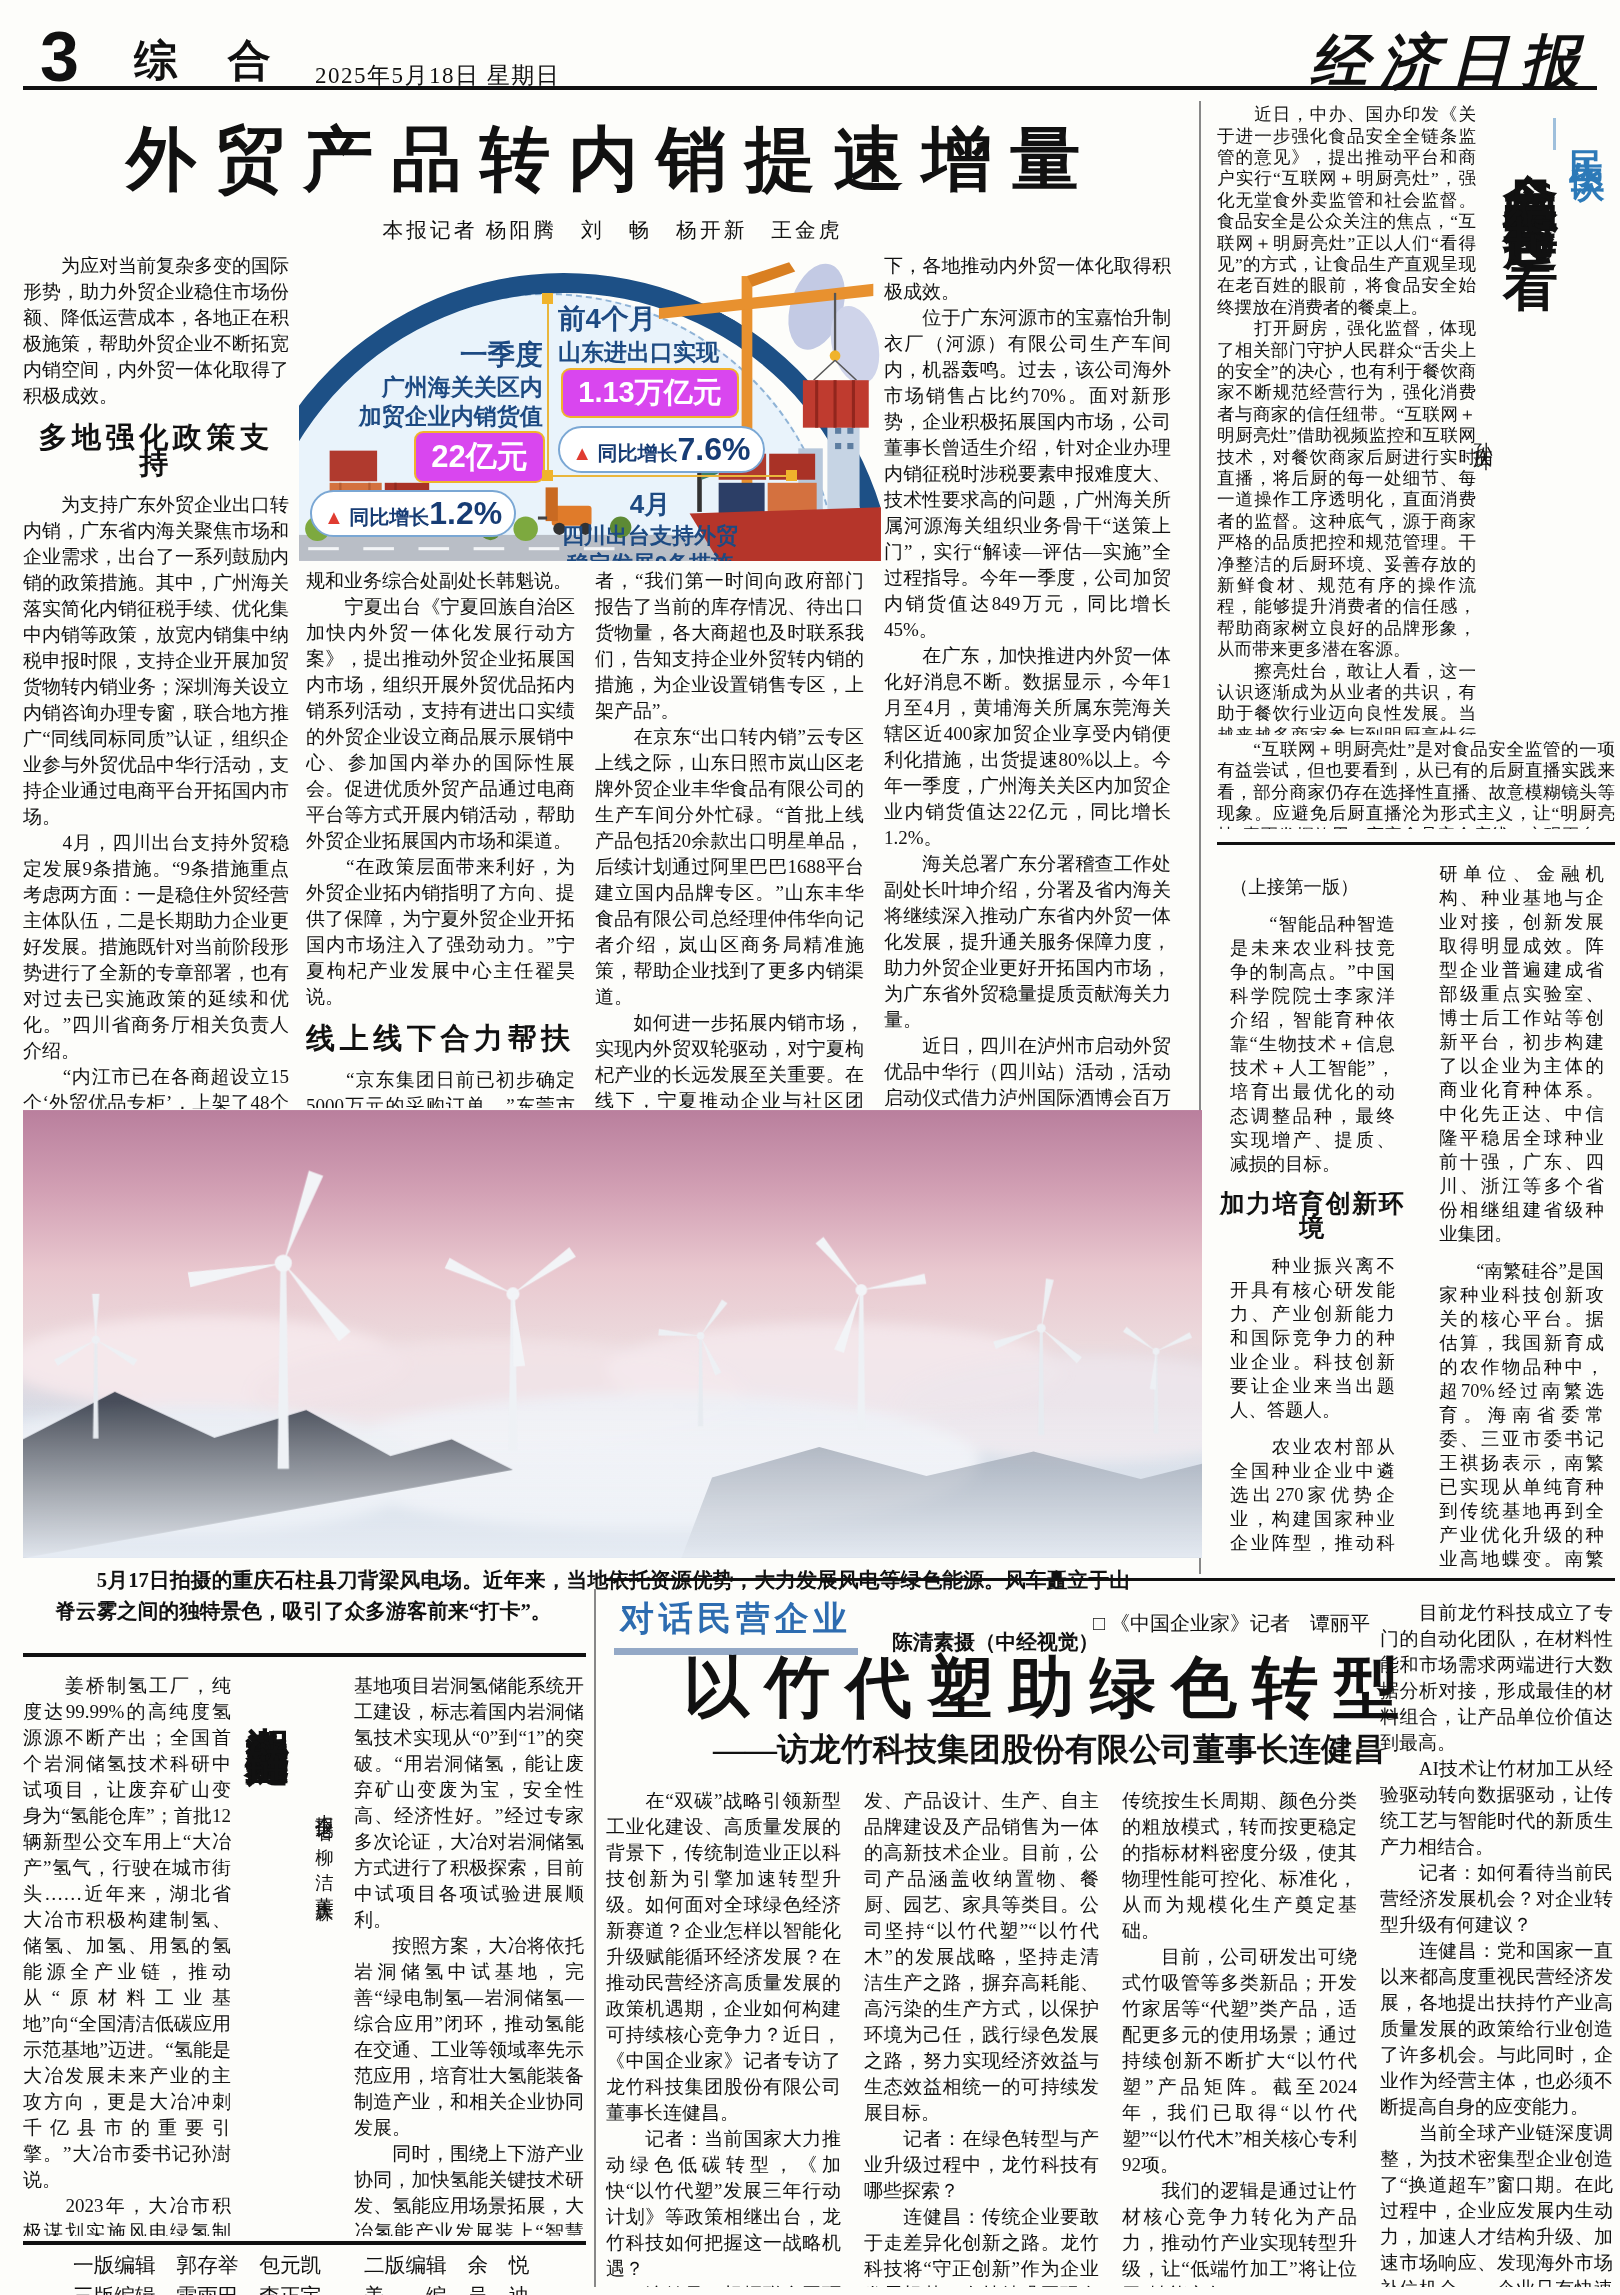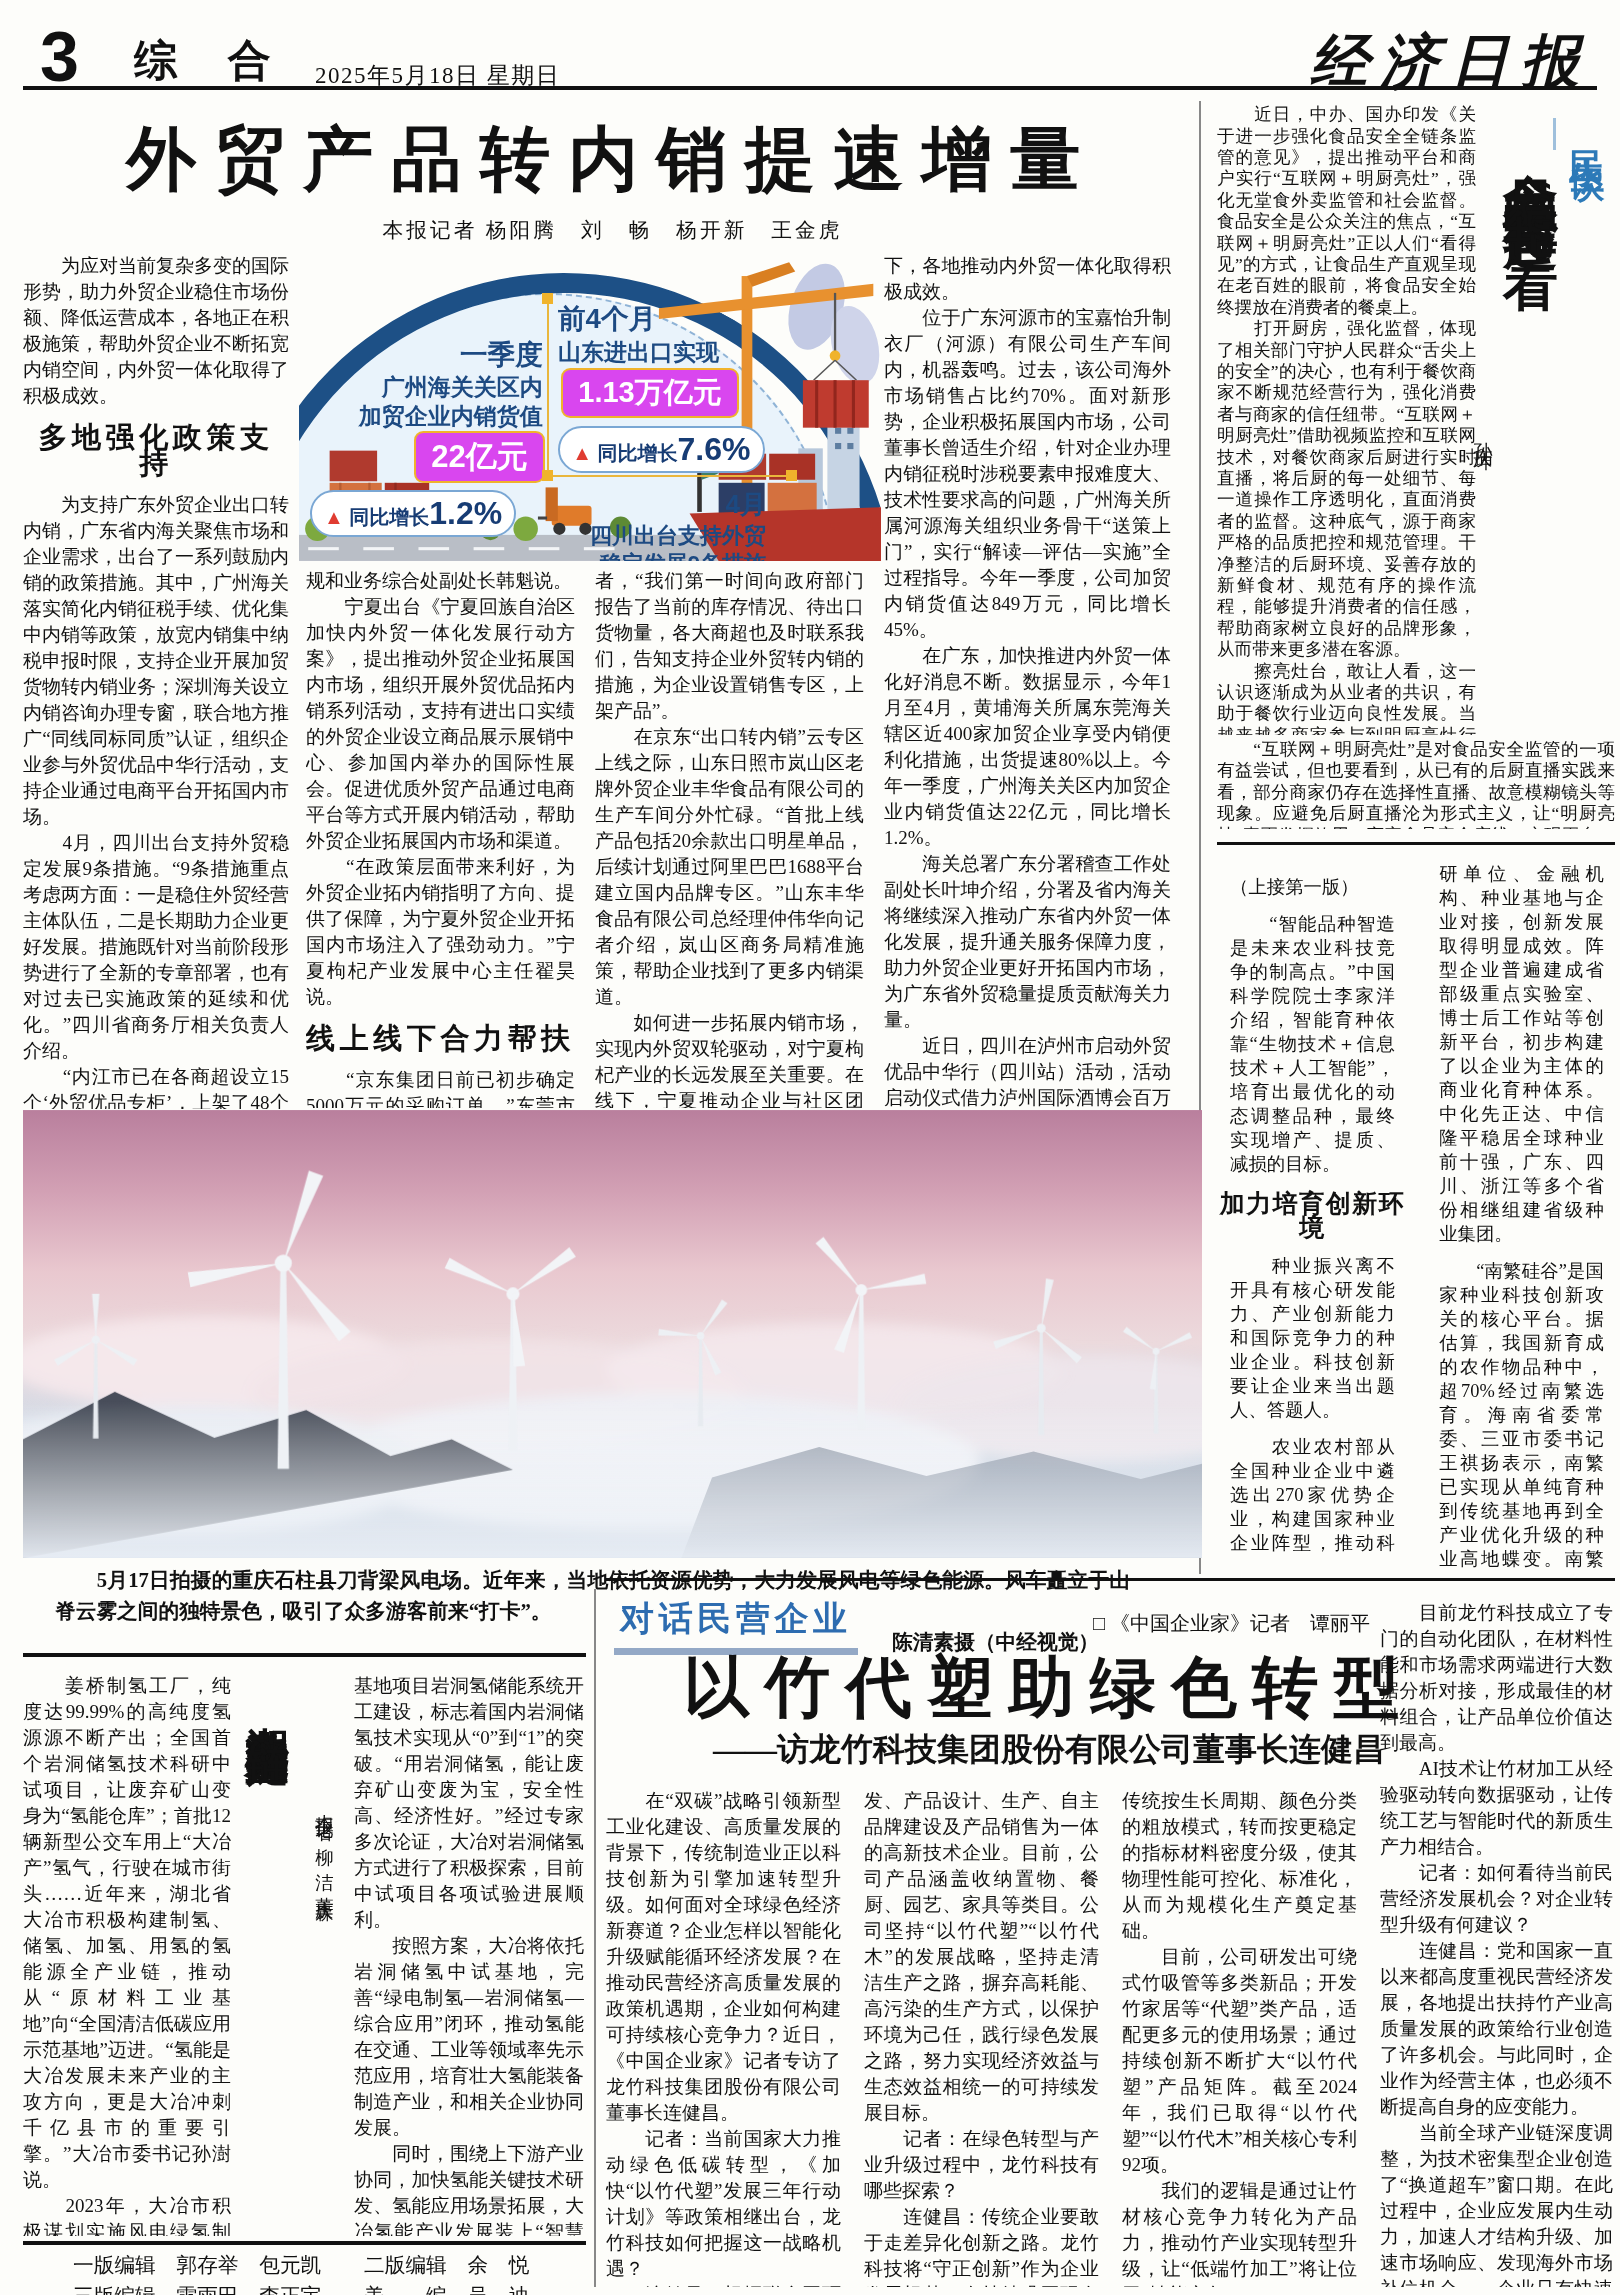--- a/index.html
+++ b/index.html
@@ -43,21 +43,21 @@
   .pill-navy{position:absolute;background:#d946ef;color:#fff;font-family:"Liberation Sans",sans-serif;
              font-weight:bold;border-radius:9.2px;border:2.3px solid #f0b32c;padding:3.1px 15.3px;font-size:31px;}
   .pill-white{position:absolute;background:#fff;border:2.3px solid #7aa7d4;border-radius:31px;
               padding:3.1px 12.2px;font-family:"Liberation Sans",sans-serif;font-weight:bold;
               color:#173c74;font-size:20px;white-space:nowrap;}
   .pill-white .up{color:#e03c31;font-size:20px;}
   .pill-white .big{font-size:32px;}
   .ig-sd{left:259px;top:47px;text-align:left;}
   .ig-sd .l1{font-size:27.6px;}
   .ig-sd .l2{font-size:23px;}
-  .ig-sc{left:263px;top:234px;text-align:right;margin-left:28px;}
+  .ig-sc{left:263px;top:234px;text-align:center;}
   .ig-sc .l1{font-size:26px;}
   .ig-sc .l2{font-size:22px;line-height:28px;}
   .ig-node{position:absolute;width:10.7px;height:10.7px;background:#f0b32c;}
   .ig-line-h{position:absolute;height:2.3px;background:#e9b63c;}
   .ig-line-v{position:absolute;width:2.3px;background:#e9b63c;}
 
   
   #minsheng{left:1217px;top:98px;width:398px;height:735px;}
   .ms-text{position:absolute;left:0;top:6.1px;width:259px;height:631px;font-size:17.6px;line-height:21.4px;
            text-align:justify;overflow:hidden;}

